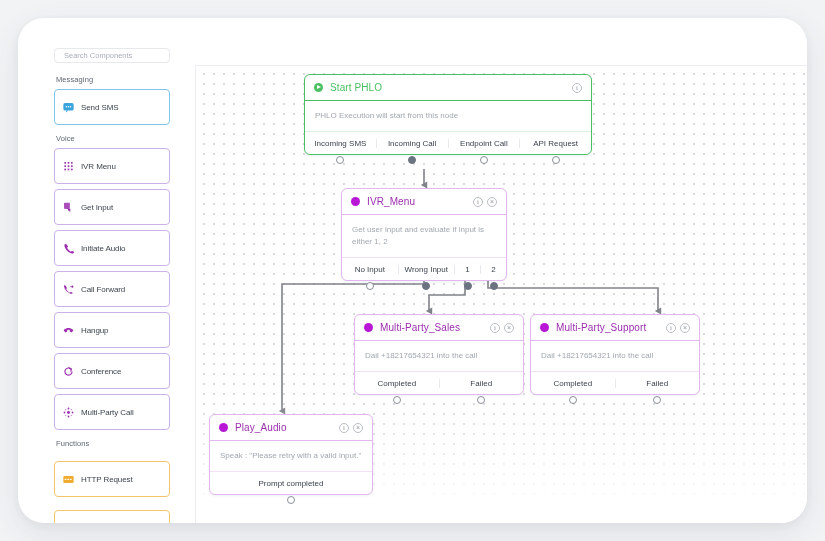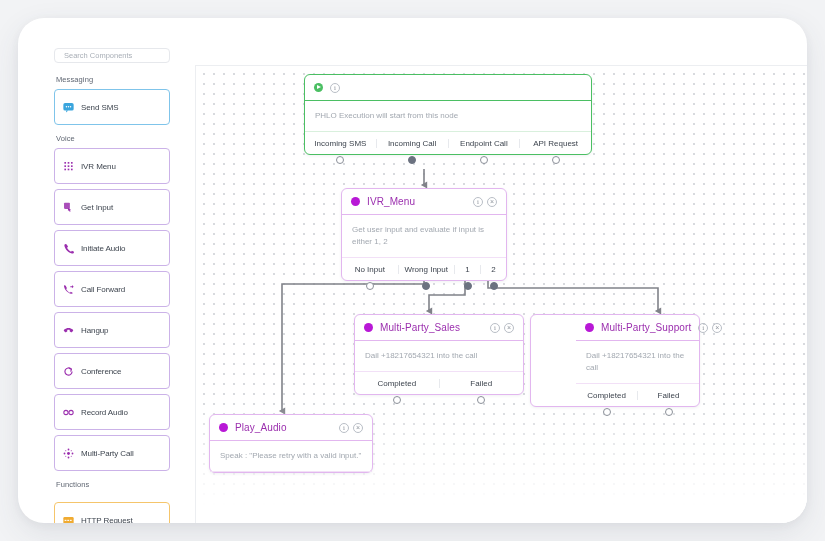--- a/index.html
+++ b/index.html
@@ -295,27 +295,20 @@
 
       <div class="comp-item">
         <svg class="comp-ico" fill="none" stroke="#9b2fae" stroke-width="1.7" viewBox="0 0 16 16">
           <path d="M13.2 8a5.2 5.2 0 1 1-1.6-3.7"></path>
           <path d="M9.4 3.4 l3 1.1 -1 3" stroke-linecap="round" stroke-linejoin="round"></path>
         </svg>
         <span class="comp-label">Conference</span>
       </div>
 
 
-      <div class="comp-item">
-        <svg class="comp-ico" fill="none" stroke="#9b2fae" stroke-width="1.5" viewBox="0 0 16 16">
-          <circle cx="4.3" cy="8" r="3.1"></circle>
-            <circle cx="11.7" cy="8" r="3.1"></circle>
-        </svg>
-        <span class="comp-label">Record Audio</span>
-      </div>
 
       <div class="comp-item">
         <svg class="comp-ico" viewBox="0 0 16 16" fill="#9b2fae">
           <circle cx="8" cy="8" r="2.1"></circle>
           <circle cx="8" cy="2.2" r="1.3"></circle>
             <circle cx="8" cy="13.8" r="1.3"></circle>
           <circle cx="2.2" cy="8" r="1.3"></circle>
             <circle cx="13.8" cy="8" r="1.3"></circle>
           <circle cx="3.9" cy="3.9" r="1" opacity=".65"></circle>
             <circle cx="12.1" cy="12.1" r="1" opacity=".65"></circle>
@@ -375,20 +368,21 @@
       <path d="M228,210 L228,218 L86,218 L86,345" stroke="#808289" stroke-width="1.6" fill="none" marker-end="url(#arw)"></path>
 
       <path d="M269,210 L269,229 L233,229 L233,245" stroke="#808289" stroke-width="1.6" fill="none" marker-end="url(#arw)"></path>
 
       <path d="M292,210 L292,222 L462,222 L462,245" stroke="#808289" stroke-width="1.6" fill="none" marker-end="url(#arw)"></path>
     </svg>
 
     <div class="node green" style="left:108px; top:8px; width:288px;">
       <div class="node-head">
         <span class="dot-marker play"></span>
+        <span class="node-title">Start PHLO</span>
         <span class="head-btns">
           <span class="circ-btn">i</span>
         </span>
       </div>
       <div class="node-body">PHLO Execution will start from this node</div>
       <div class="node-ports">
         <div class="port-cell">
           <span>Incoming SMS</span>
           <span class="port-dot open"></span>
         </div>
@@ -452,21 +446,21 @@
           <span>Completed</span>
           <span class="port-dot open"></span>
         </div>
         <div class="port-cell">
           <span>Failed</span>
           <span class="port-dot open"></span>
         </div>
       </div>
     </div>
 
-    <div class="node purple" style="left:334px; top:248px; width:170px;padding-left:45px;">
+    <div class="node purple" style="left:334px; top:248px; width:170px;">
       <div class="node-head">
         <span class="dot-marker solid"></span>
         <span class="node-title">Multi-Party_Support</span>
         <span class="head-btns">
           <span class="circ-btn">i</span>
           <span class="circ-btn x">×</span>
         </span>
       </div>
       <div class="node-body">Dail +18217654321 into the call</div>
       <div class="node-ports">
@@ -484,16 +478,22 @@
     <div class="node purple" style="left:13px; top:348px; width:164px;">
       <div class="node-head">
         <span class="dot-marker solid"></span>
         <span class="node-title">Play_Audio</span>
         <span class="head-btns">
           <span class="circ-btn">i</span>
           <span class="circ-btn x">×</span>
         </span>
       </div>
       <div class="node-body">Speak : "Please retry with a valid input."</div>
+      <div class="node-ports">
+        <div class="port-cell nodiv">
+          <span>Prompt completed</span>
+          <span class="port-dot open"></span>
+        </div>
+      </div>
     </div>
 
   </div>
 </div>
 
 </body></html>

